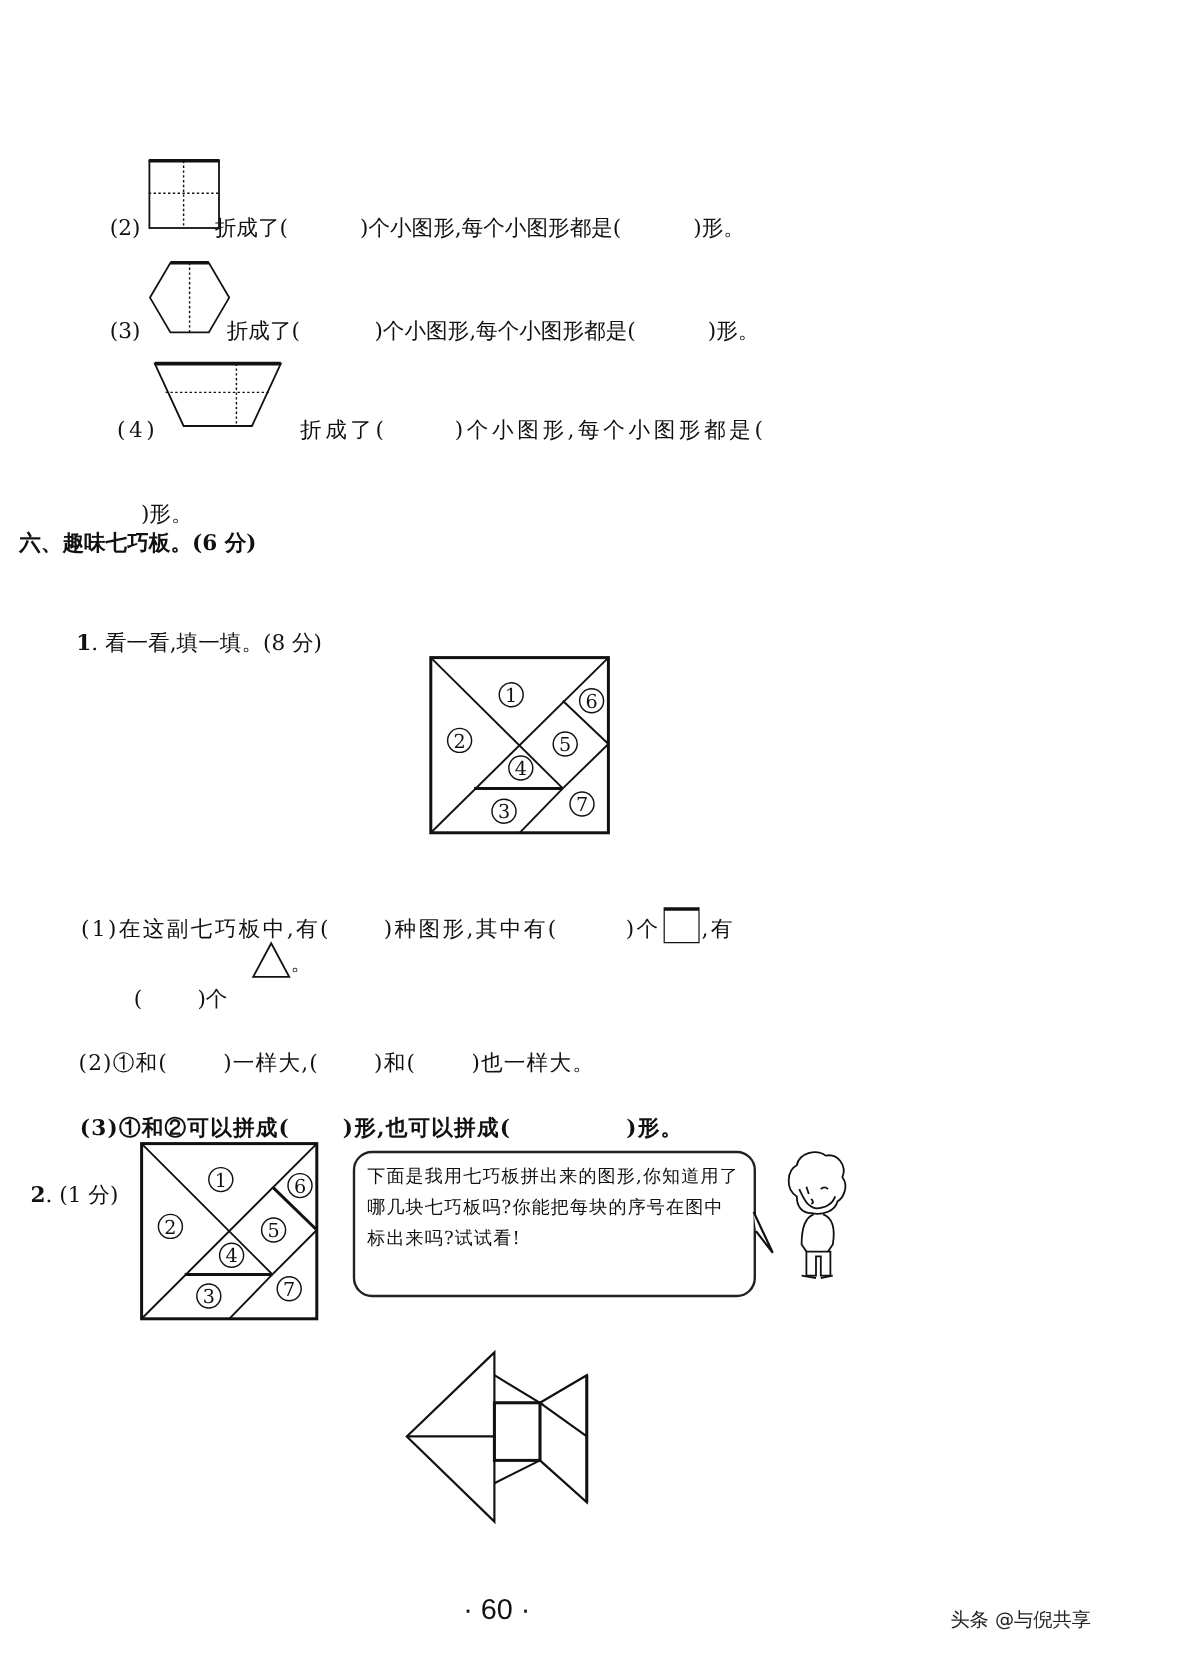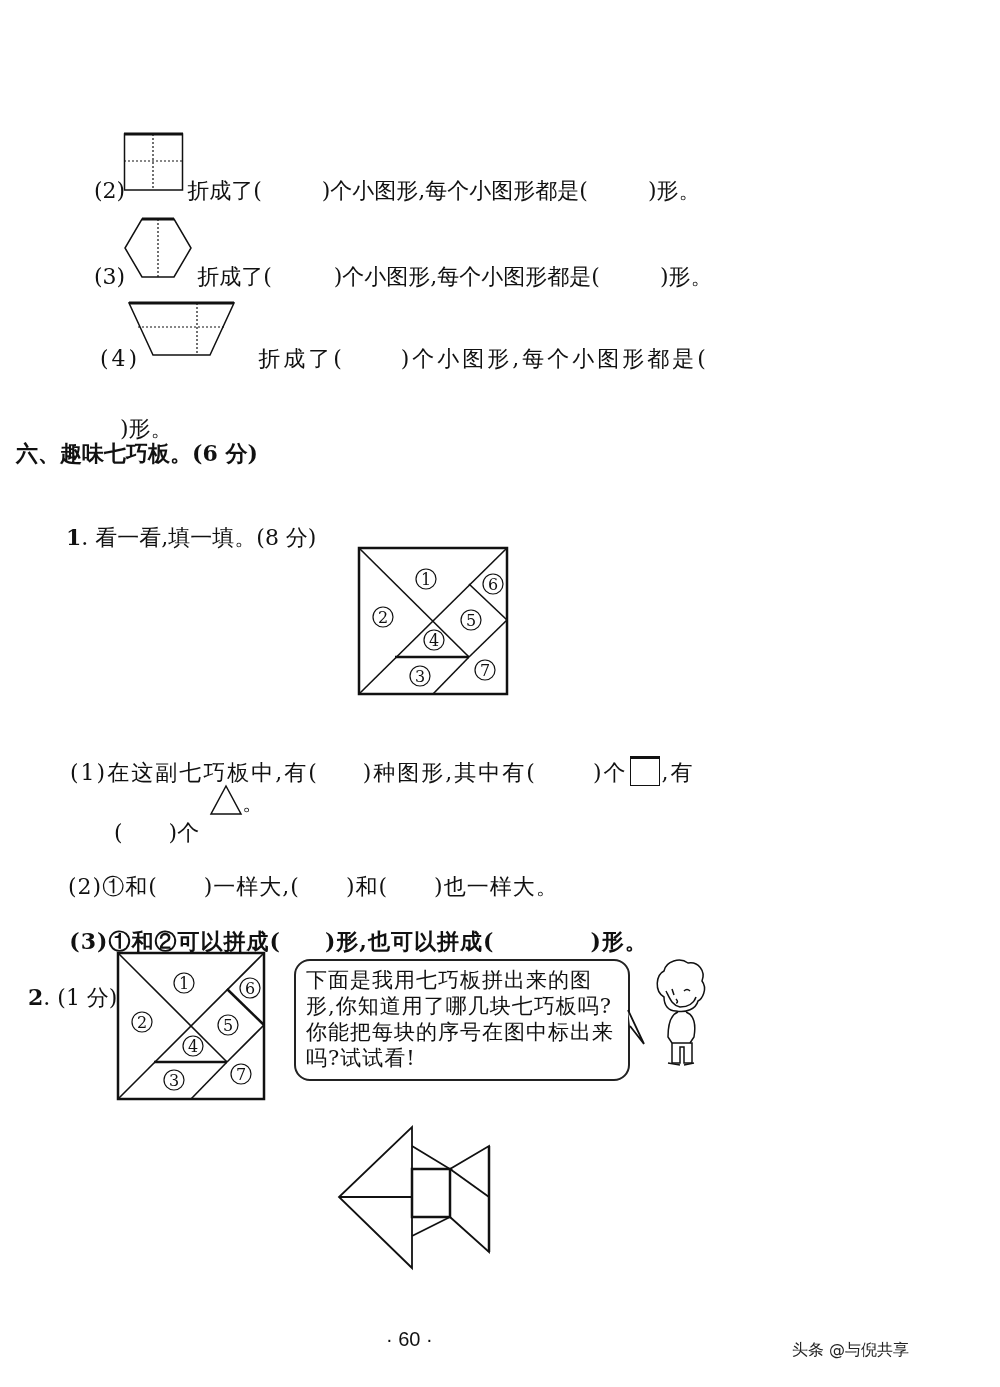--- a/index.html
+++ b/index.html
@@ -1,26 +1,26 @@
 <!DOCTYPE html>
 <html><head>
 <meta charset="utf-8">
 <style>
   html, body { margin:0; padding:0; background:#ffffff; }
   body { width:1000px; height:1387px; position:relative; overflow:hidden;
          font-family:"DejaVu Serif","Liberation Serif",serif; color:#111; }
   .abs { position:absolute; }
-  .line { position:absolute; font-size:22px; white-space:pre; line-height:30px; }
+  .line { position:absolute; font-size:18px; white-space:pre; line-height:30px; }
   .bold { font-weight:bold; }
   .gap { display:inline-block; }
   svg { position:absolute; overflow:visible; }
   .bubble { position:absolute; border:2px solid #222; border-radius:16px; background:#fff;
-            font-size:21px; line-height:26px; padding:6px 10px; box-sizing:border-box;
+            font-size:15px; line-height:26px; padding:6px 10px; box-sizing:border-box;
             font-family:"DejaVu Serif",serif; letter-spacing:1px; }
-  .pagenum { font-family:"Liberation Sans",sans-serif; font-size:20px; }
+  .pagenum { font-family:"Liberation Sans",sans-serif; font-size:24px; }
   .watermark { font-family:"DejaVu Sans",sans-serif; font-size:16px; color:#222; }
 </style>
 </head>
 <body>
 
 <div class="line" style="left:80px; top:146px;">
   <span>(2)</span><span class="gap" style="width:62px"></span><span>折成了(</span><span class="gap" style="width:60px"></span><span>)个小图形,每个小图形都是(</span><span class="gap" style="width:60px"></span><span>)形。</span>
 </div>
 <svg width="60" height="58" style="left:124px; top:133px;">
   <rect x="0.5" y="1" width="58" height="56" fill="none" stroke="#111" stroke-width="1.5"></rect>

